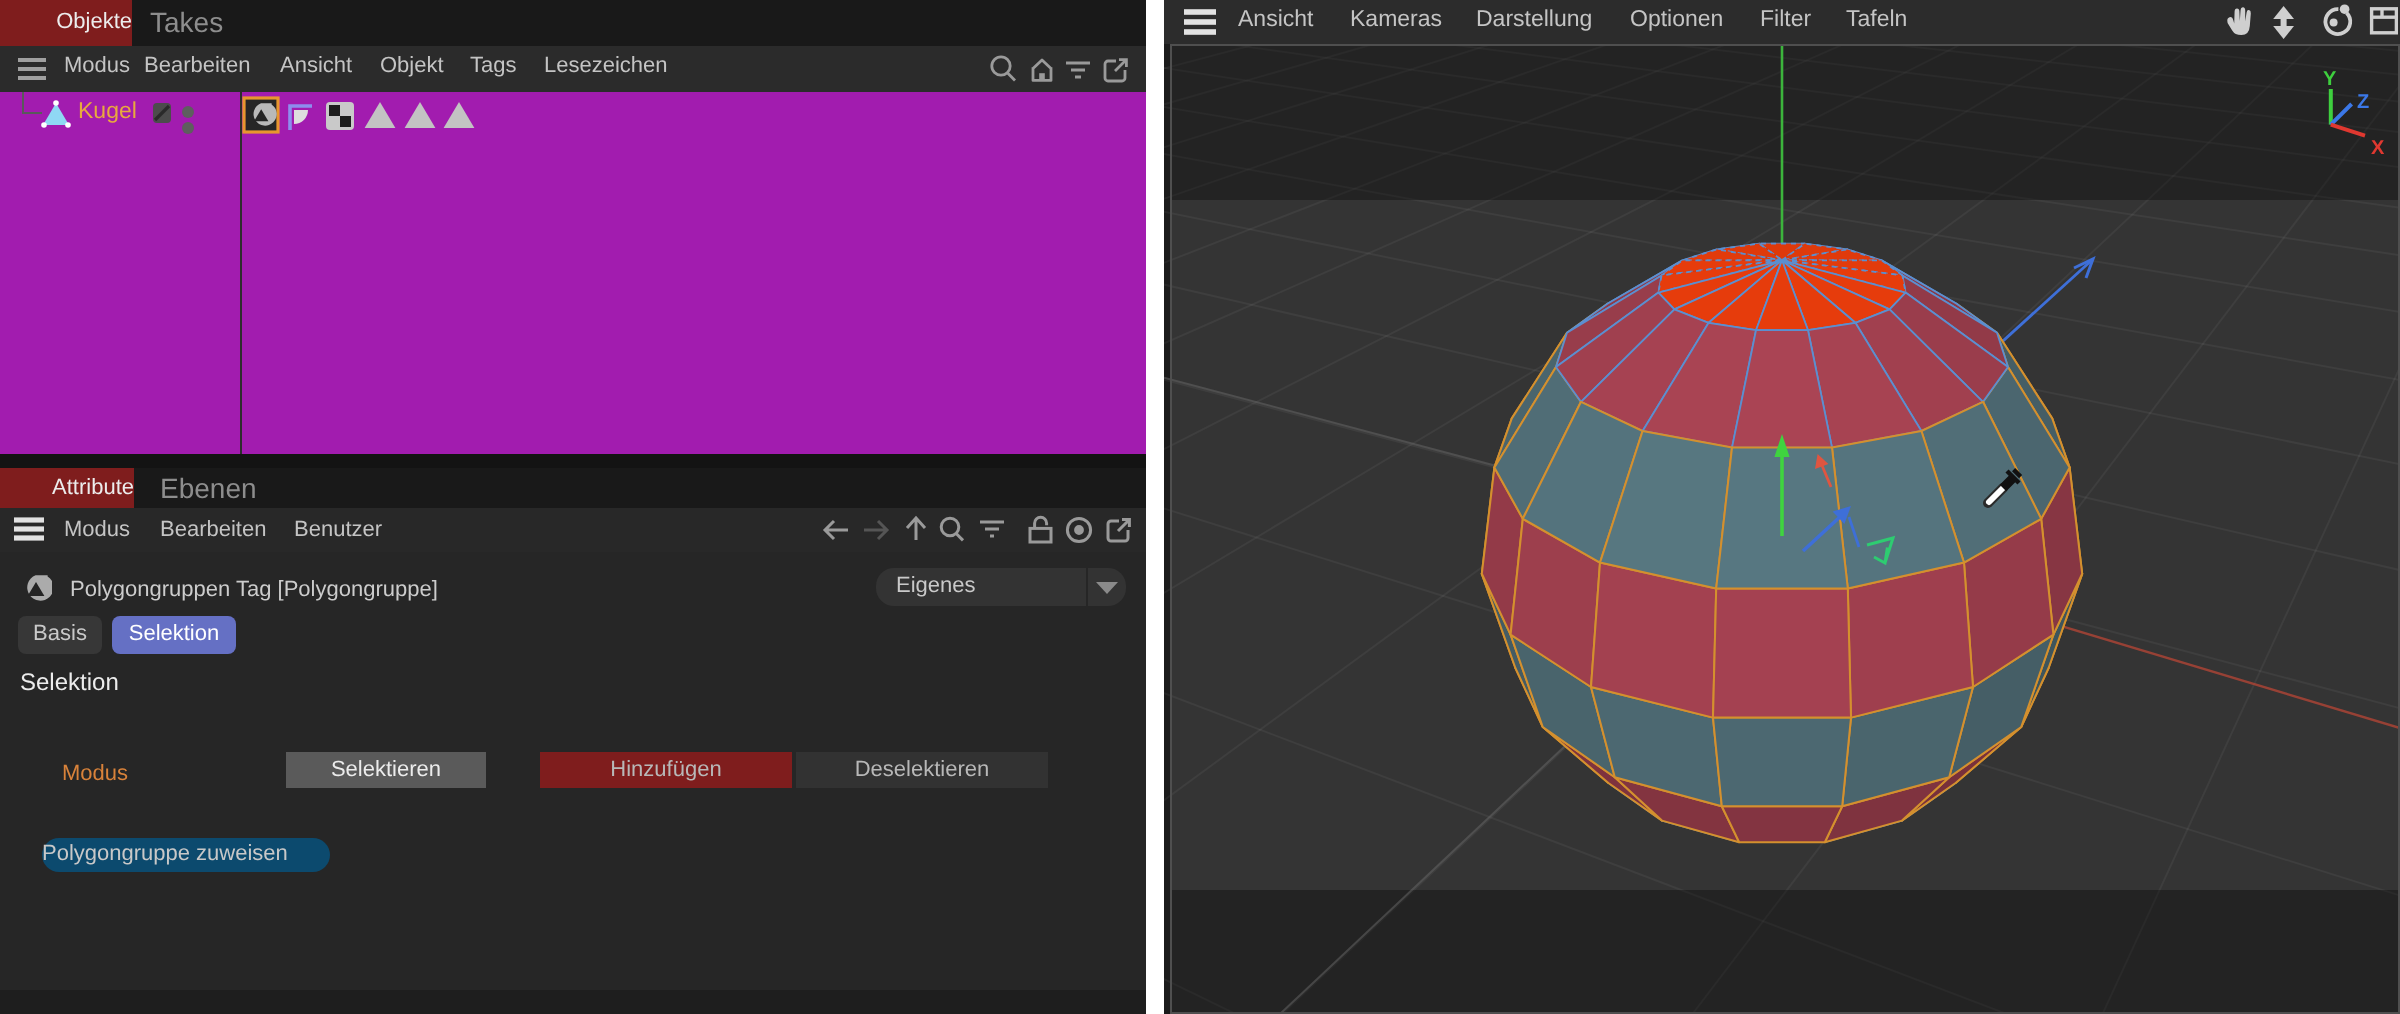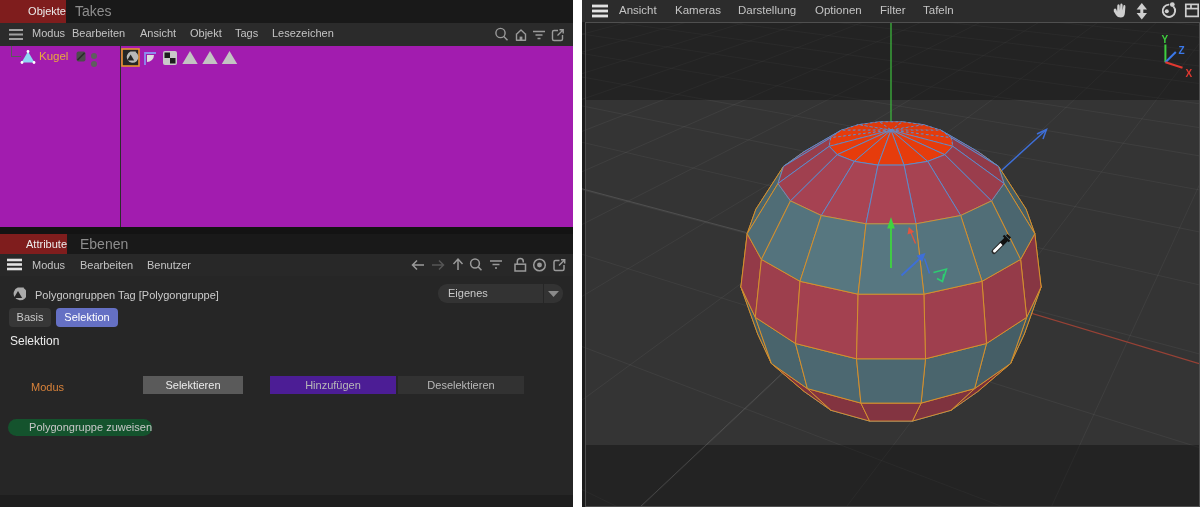--- a/index.html
+++ b/index.html
@@ -153,23 +153,23 @@
           <polygon points="0,0 11,0 5.5,6" fill="#8a8a8a"></polygon>
         </svg>
     </div>
 
     <div class="abs" style="left:9px;top:32px;width:42px;height:19px;background:#373737;border-radius:4px;color:#c9c9c9;font-size:11px;line-height:19px;text-align:center;">Basis</div>
     <div class="abs" style="left:56px;top:32px;width:62px;height:19px;background:#6570c4;border-radius:4px;color:#ffffff;font-size:11px;line-height:19px;text-align:center;">Selektion</div>
 
     <div class="abs" style="left:10px;top:58px;font-size:12px;color:#ececec;">Selektion</div>
     <div class="abs" style="left:31px;top:105px;font-size:11px;color:#d8823a;">Modus</div>
     <div class="abs" style="left:143px;top:100px;width:100px;height:18px;background:#5a5a5a;color:#ececec;font-size:11px;line-height:18px;text-align:center;">Selektieren</div>
-    <div class="abs" style="left:270px;top:100px;width:126px;height:18px;background:#4c1d95;color:#b8b8b8;font-size:11px;line-height:18px;text-align:center;">Hinzufügen</div>
+    <div class="abs" style="left:270px;top:100px;width:126px;height:18px;background:#7f1d1d;color:#b8b8b8;font-size:11px;line-height:18px;text-align:center;">Hinzufügen</div>
     <div class="abs" style="left:398px;top:100px;width:126px;height:18px;background:#323232;color:#b8b8b8;font-size:11px;line-height:18px;text-align:center;">Deselektieren</div>
-    <div class="abs" style="left:8px;top:143px;width:144px;height:17px;background:#14532d;border-radius:8.5px;color:#c8c8c8;font-size:11px;line-height:17px;text-align:right;">Polygongruppe zuweisen</div>
+    <div class="abs" style="left:21px;top:143px;width:144px;height:17px;background:#0c4a6e;border-radius:8.5px;color:#c8c8c8;font-size:11px;line-height:17px;text-align:left;">Polygongruppe zuweisen</div>
     <div class="abs" style="left:0;top:219px;width:573px;height:12px;background:#1e1e1e;"></div>
   </div>
 </div>
 
 <div id="right">
   <div class="menubar" style="top:0;height:22px;background:#2c2c2c;">
     <svg class="abs" style="left:10px;top:4px;" width="16" height="14">
         <g stroke="#e2e2e2" stroke-width="2.8">
           <line x1="0" y1="2" x2="16" y2="2"></line>
           <line x1="0" y1="7" x2="16" y2="7"></line>

